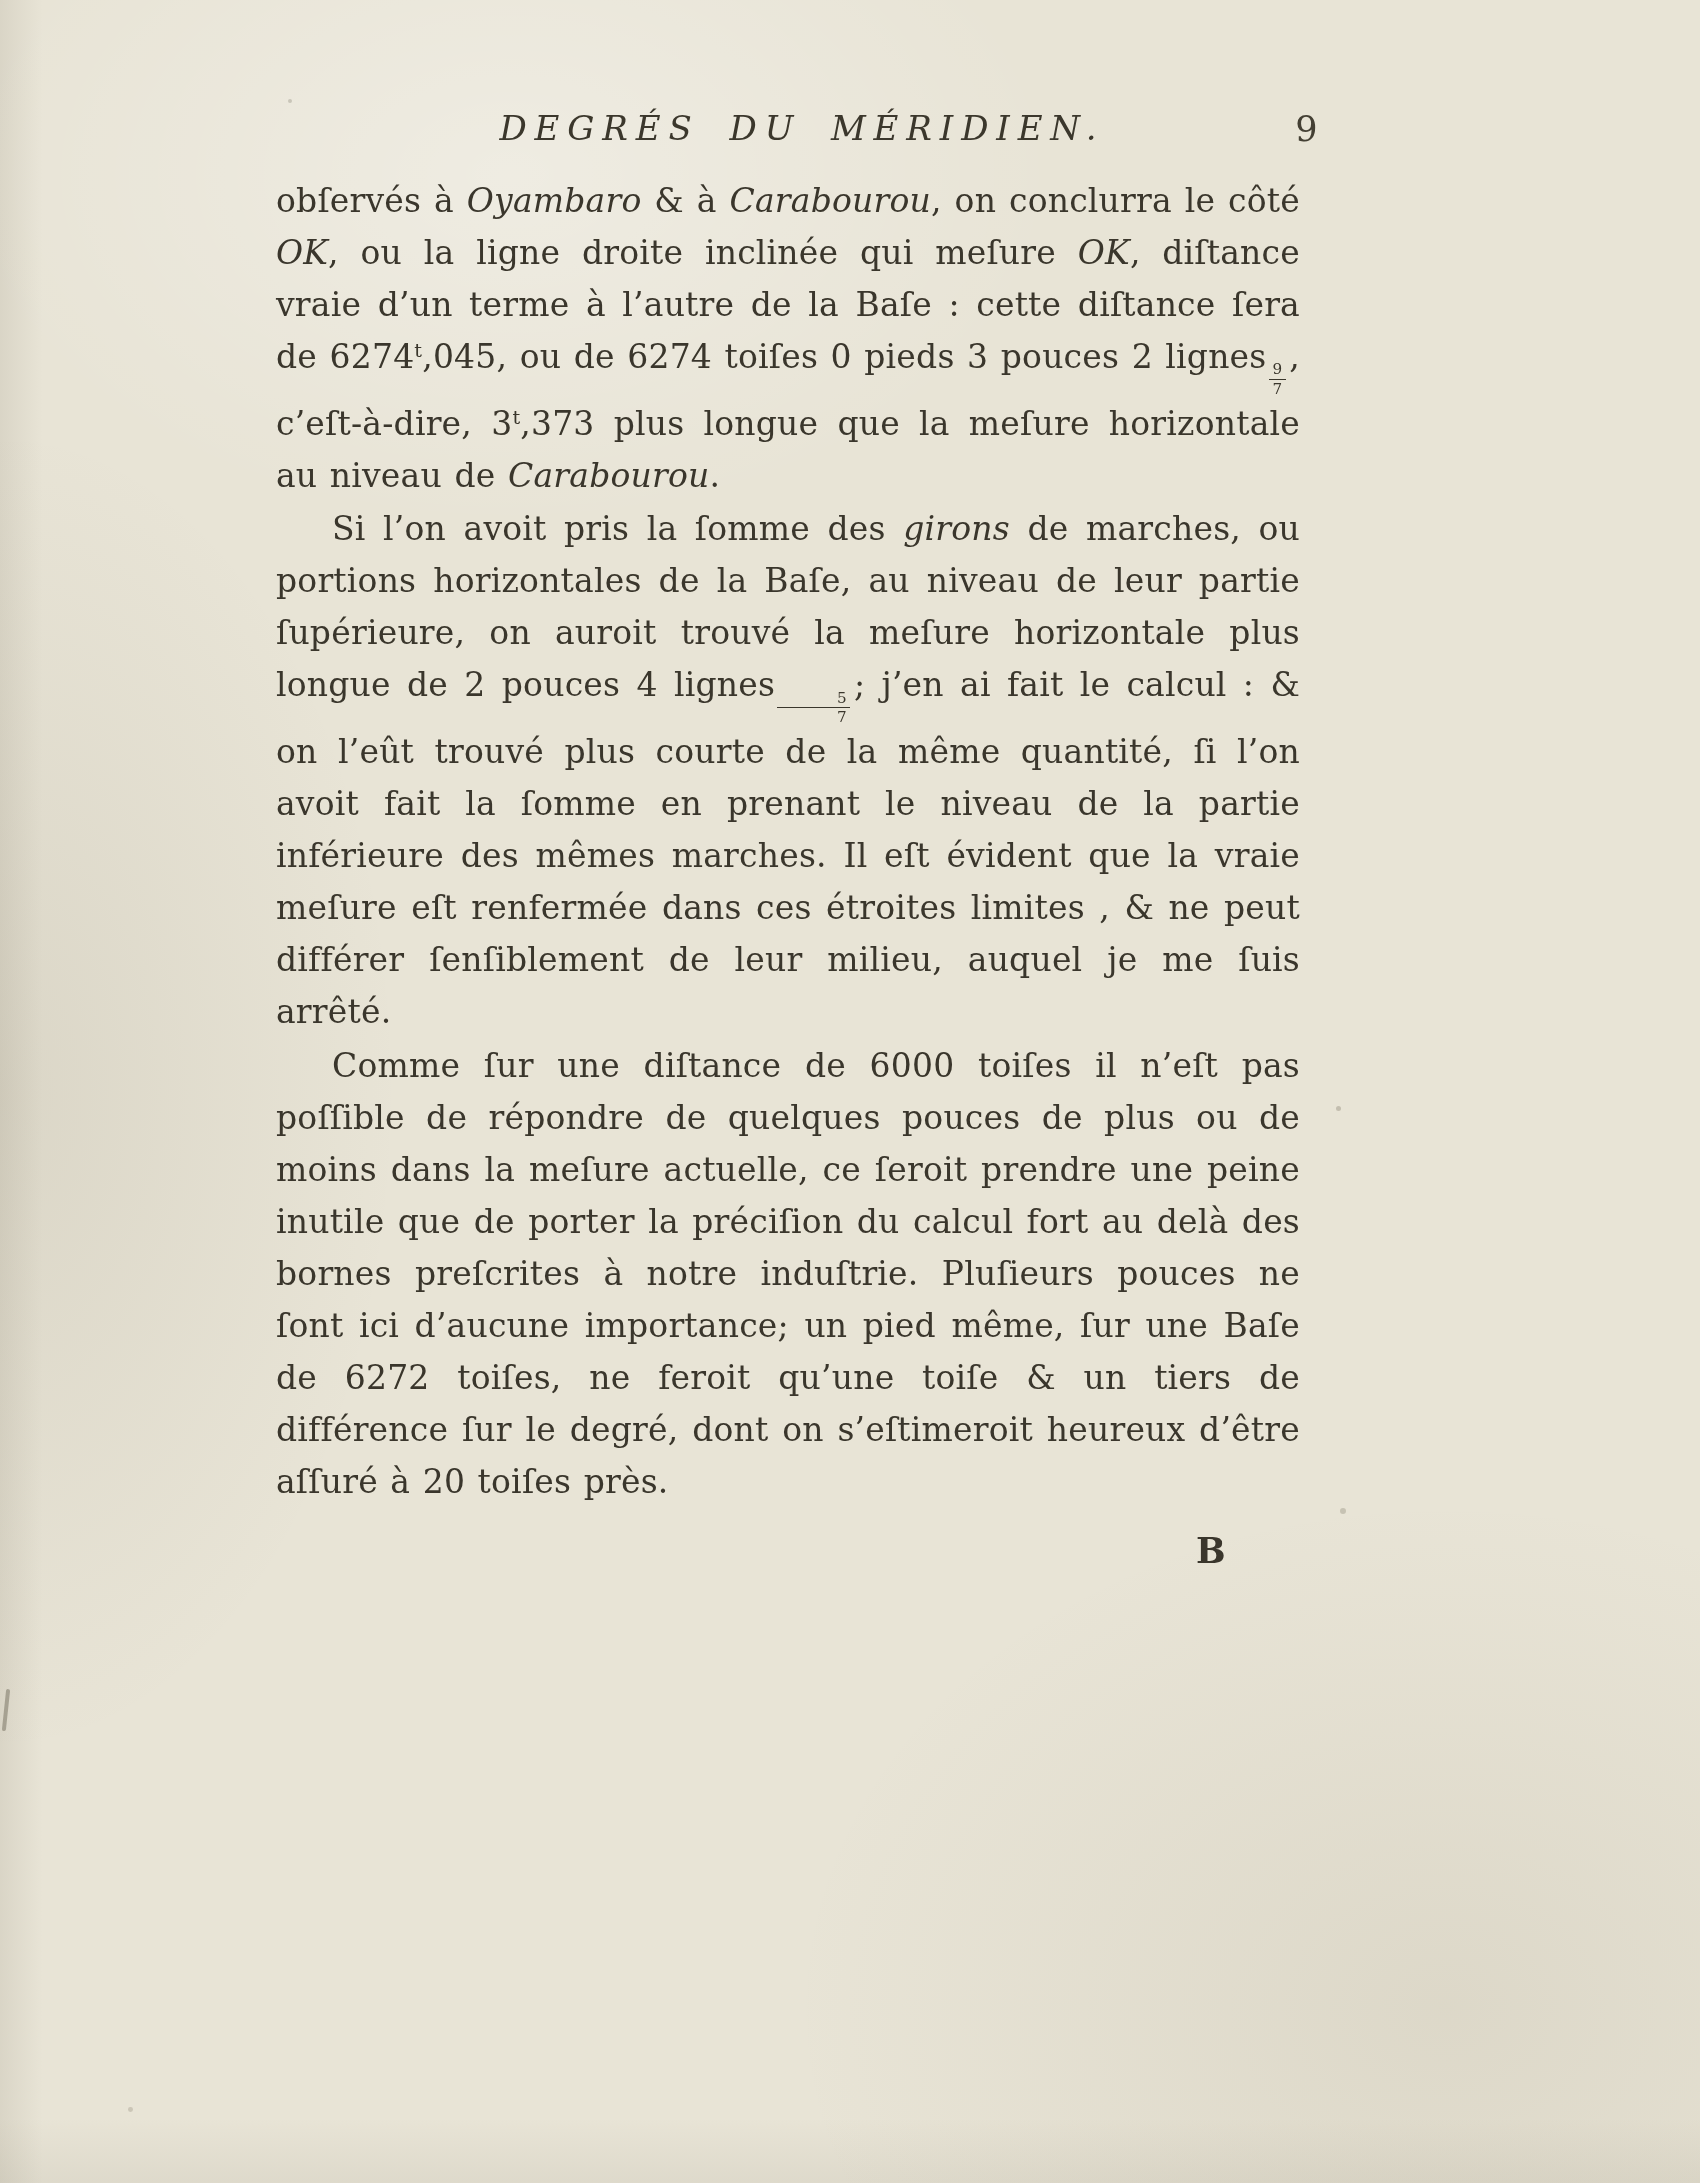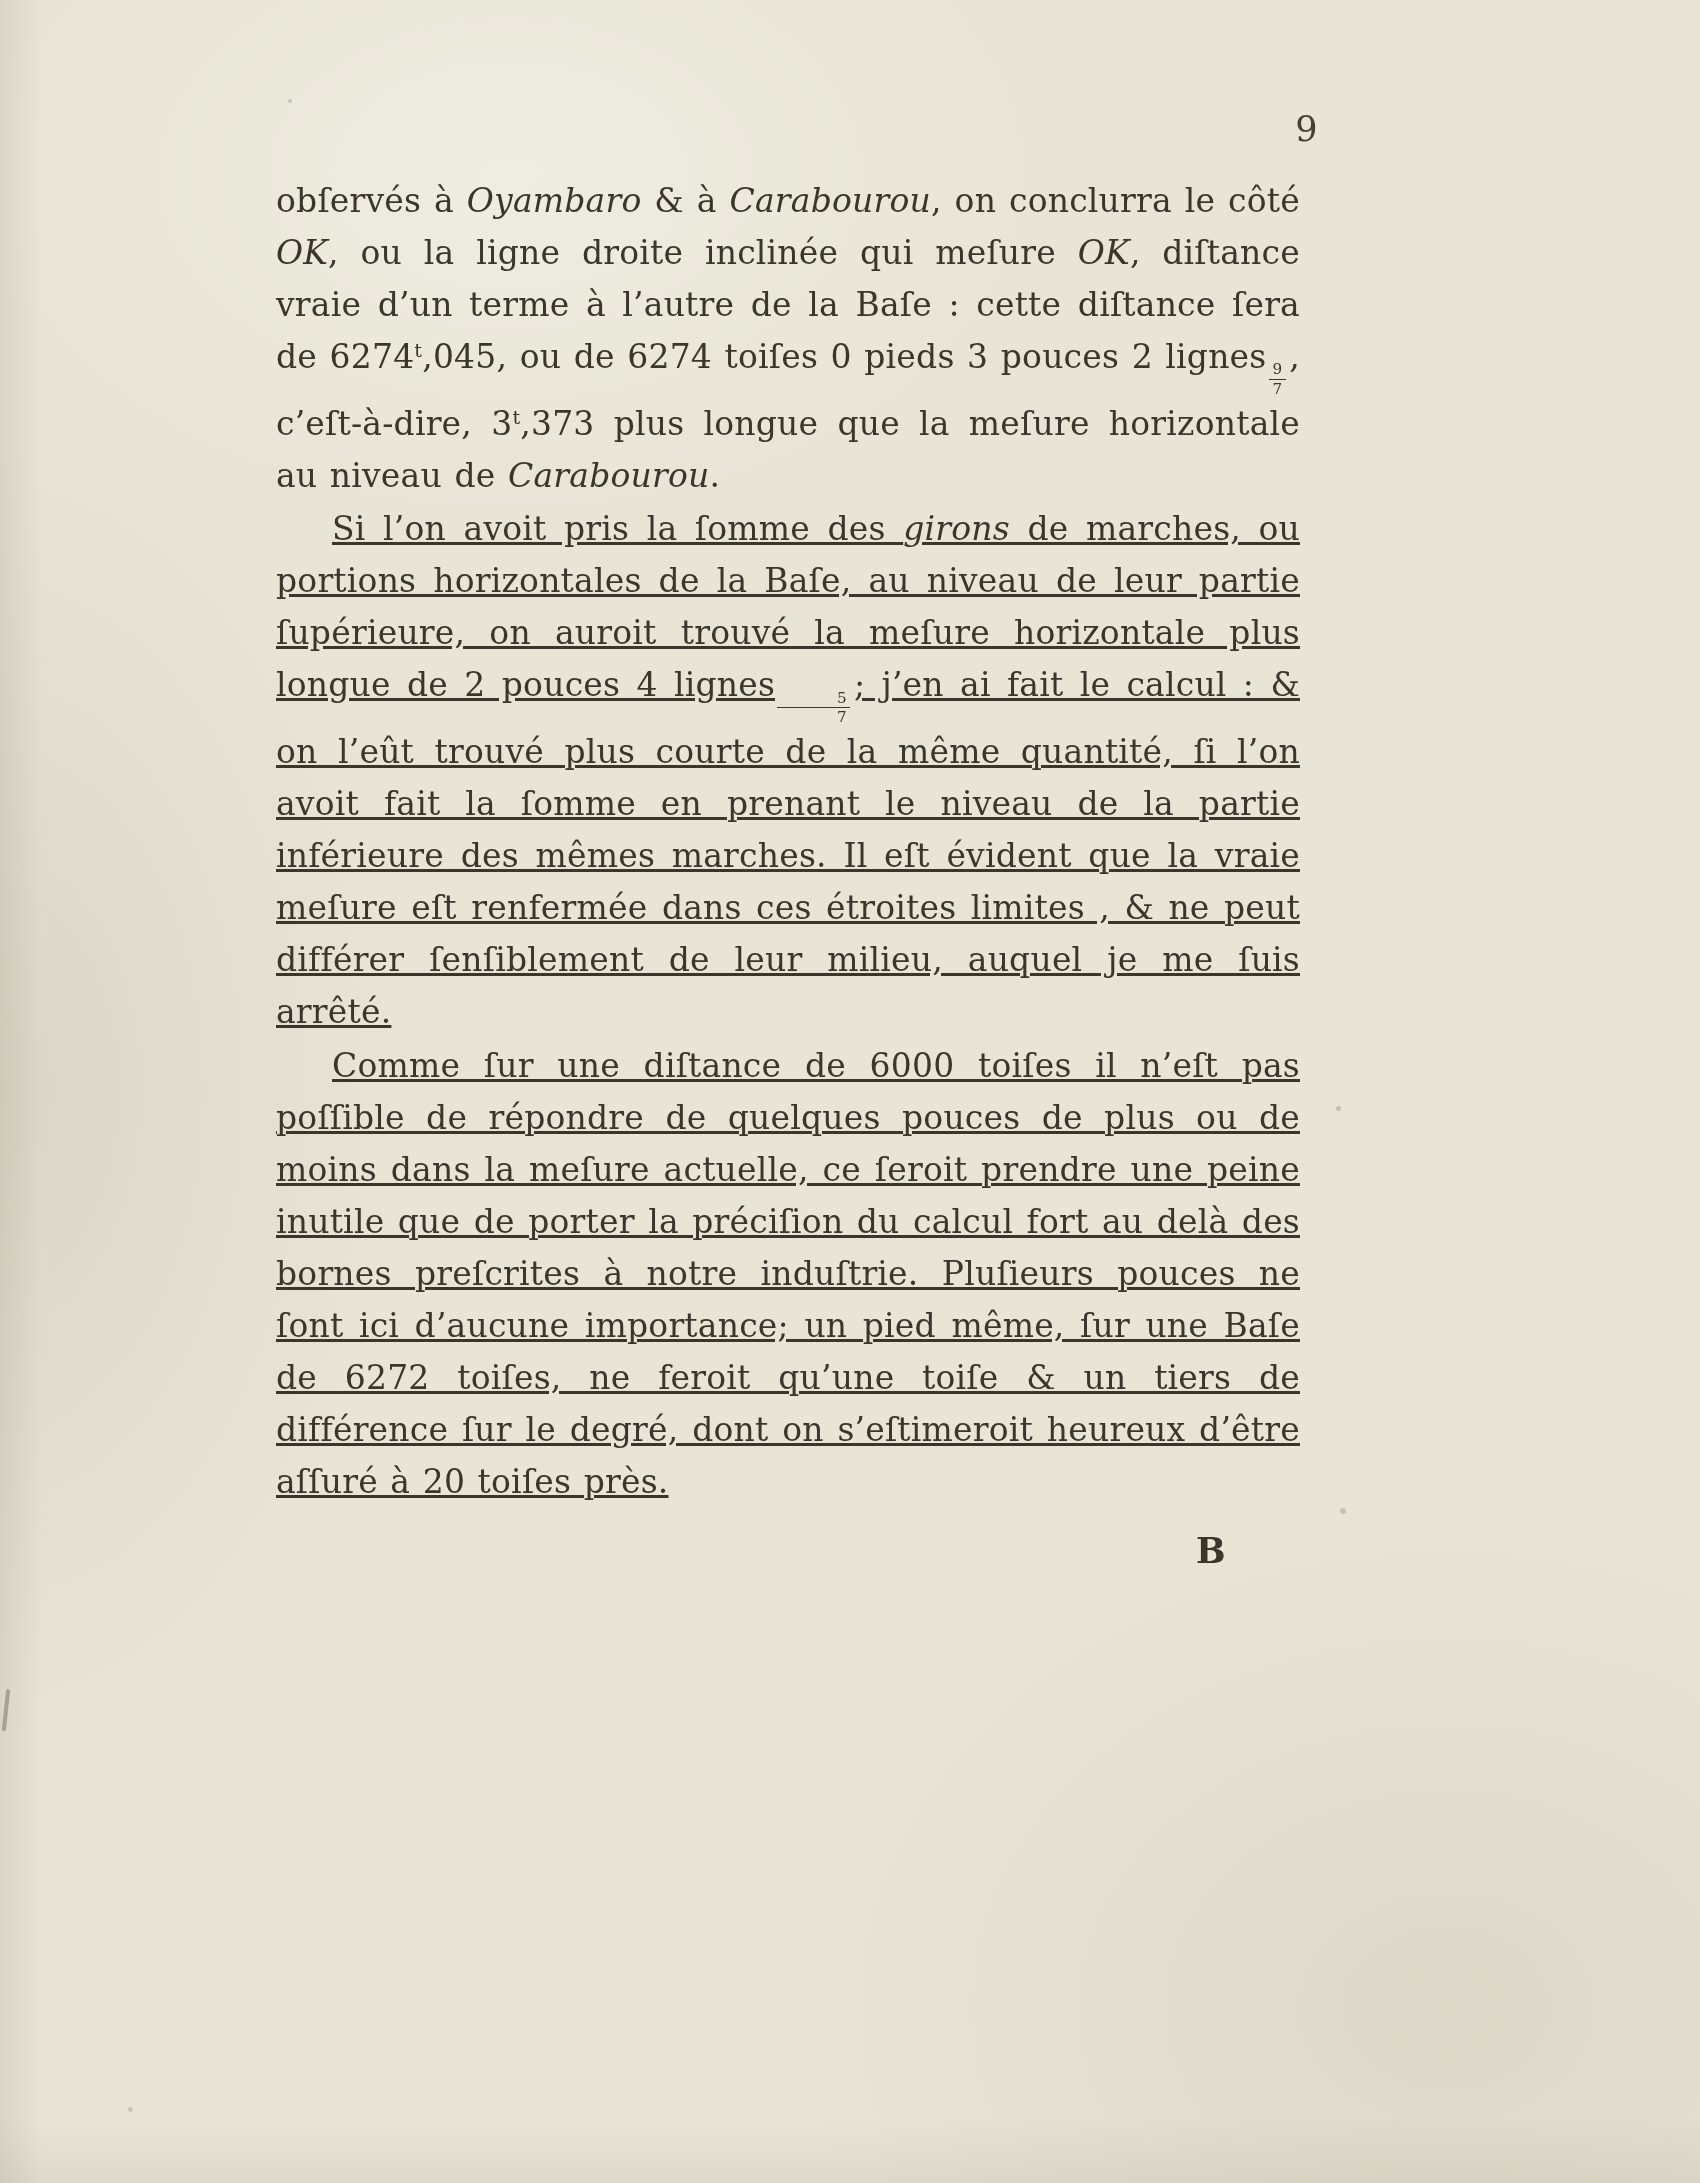--- a/index.html
+++ b/index.html
@@ -60,21 +60,21 @@
     width: 1024px;
     font-size: 33px;
     line-height: 52px;
     letter-spacing: 0.2px;
     word-spacing: 1.8px;
     text-align: justify;
     color: #3a362c;
   }
 
   .para { margin: 0; }
-  .para.indent { text-indent: 56px; text-decoration: underline; }
+  .para.indent { text-indent: 56px; }
   .para + .para { margin-top: 1.8px; }
 
   .it { font-style: italic; }
 
   sup {
     font-size: 0.58em;
     line-height: 0;
     vertical-align: 0.55em;
   }
 
@@ -125,20 +125,21 @@
 
 <div class="page">
 
   <div class="speck s1"></div>
   <div class="speck s2"></div>
   <div class="speck s3"></div>
   <div class="speck s4"></div>
   <div class="edge-mark"></div>
 
   <header class="running-head">
+    <span class="head-title">DEGRÉS DU MÉRIDIEN.</span>
     <span class="page-number">9</span>
   </header>
 
   <main class="text-block">
 
   <p class="para"><span>obſervés à </span><span class="it">Oyambaro</span><span> &amp; à </span><span class="it">Carabourou</span><span>, on conclurra le côté </span><span class="it">OK</span><span>, ou la ligne droite inclinée qui meſure </span><span class="it">OK</span><span>, diſtance vraie d’un terme à l’autre de la Baſe : cette diſtance ſera de 6274</span><sup>t</sup><span>,045, ou de 6274 toiſes 0 pieds 3 pouces 2 lignes</span><span class="frac">
           <span class="num">9</span>
           <span class="den">7</span>
         </span><span>, c’eſt-à-dire, 3</span><sup>t</sup><span>,373 plus longue que la meſure horizontale au niveau de </span><span class="it">Carabourou</span><span>.</span></p>
       <p class="para indent"><span>Si l’on avoit pris la ſomme des </span><span class="it">girons</span><span> de marches, ou portions horizontales de la Baſe, au niveau de leur partie ſupérieure, on auroit trouvé la meſure horizontale plus longue de 2 pouces 4 lignes</span><span class="frac">

